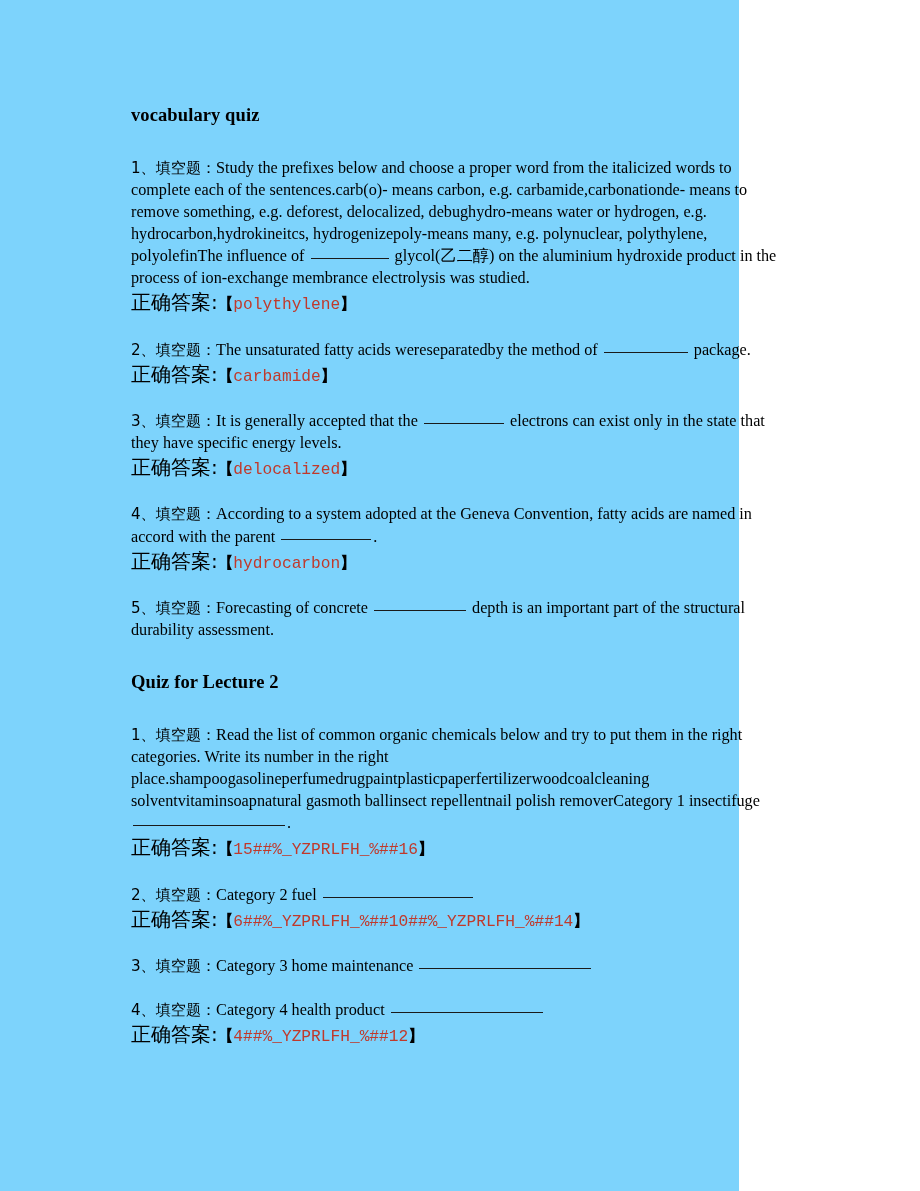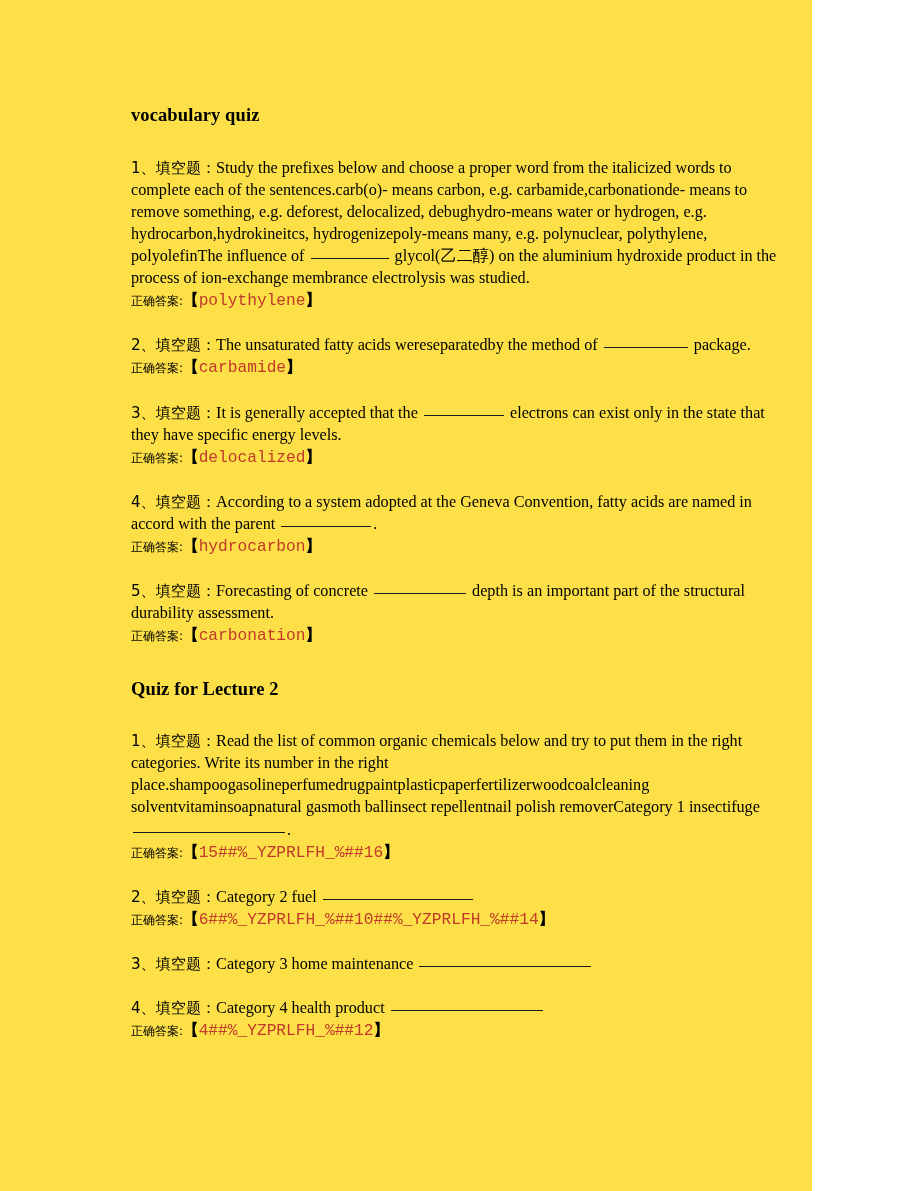--- a/index.html
+++ b/index.html
@@ -10,25 +10,25 @@
   }
   body {
     width: 920px;
     height: 1191px;
     font-family: "Liberation Serif", "DejaVu Serif", serif;
     color: #000000;
     -webkit-font-smoothing: antialiased;
   }
   .page {
     position: relative;
-    width: 812px;
+    width: 739px;
     height: 1191px;
     box-sizing: border-box;
     padding: 104px 131px 0 131px;
-    background: #fde047;
+    background: #7dd3fc;
   }
   .doc-body {
     width: 658px;
   }
   h1.section-heading {
     font-family: "Liberation Serif", "DejaVu Serif", serif;
     font-size: 18.5px;
     font-weight: bold;
     line-height: 1.22;
     margin: 0 0 0 0;
@@ -78,21 +78,21 @@
   .blank.w8 { width: 172px; }
   .blank.w9 { width: 152px; }
   .answer {
     font-size: 16.2px;
     line-height: 1.365;
     margin: 0;
     white-space: nowrap;
   }
   .answer-label {
     font-family: "DejaVu Sans", "Liberation Sans", sans-serif;
-    font-size: 12px;
+    font-size: 20px;
     color: #000000;
   }
   .bracket {
     font-family: "DejaVu Sans", "Liberation Sans", sans-serif;
     font-size: 15.6px;
     font-weight: bold;
     color: #000000;
   }
   .answer-text {
     color: #c0392b;
@@ -124,21 +124,20 @@
         <p class="answer"><span class="answer-label">正确答案:</span><span class="bracket">【</span><span class="answer-text">delocalized</span><span class="bracket">】</span></p>
       </div>
 
       <div class="qblock">
         <p class="qtext"><span class="cn">4、填空题：</span><span>According to a system adopted at the Geneva Convention, fatty acids are named in accord with the parent </span><span class="blank w4"></span><span>.</span></p>
         <p class="answer"><span class="answer-label">正确答案:</span><span class="bracket">【</span><span class="answer-text">hydrocarbon</span><span class="bracket">】</span></p>
       </div>
 
       <div class="qblock">
         <p class="qtext"><span class="cn">5、填空题：</span><span>Forecasting of concrete </span><span class="blank w5"></span><span> depth is an important part of the structural durability assessment.</span></p>
-        <p class="answer"><span class="answer-label">正确答案:</span><span class="bracket">【</span><span class="answer-text">carbonation</span><span class="bracket">】</span></p>
       </div>
     </div>
 
     <div class="section">
       <h1 class="section-heading second">Quiz for Lecture 2</h1>
 
       <div class="qblock first">
         <p class="qtext"><span class="cn">1、填空题：</span><span>Read the list of common organic chemicals below and try to put them in the right categories. Write its number in the right place.shampoogasolineperfumedrugpaintplasticpaperfertilizerwoodcoalcleaning solventvitaminsoapnatural gasmoth ballinsect repellentnail polish removerCategory 1 insectifuge </span><span class="blank w6"></span><span>.</span></p>
         <p class="answer"><span class="answer-label">正确答案:</span><span class="bracket">【</span><span class="answer-text">15##%_YZPRLFH_%##16</span><span class="bracket">】</span></p>
       </div>

